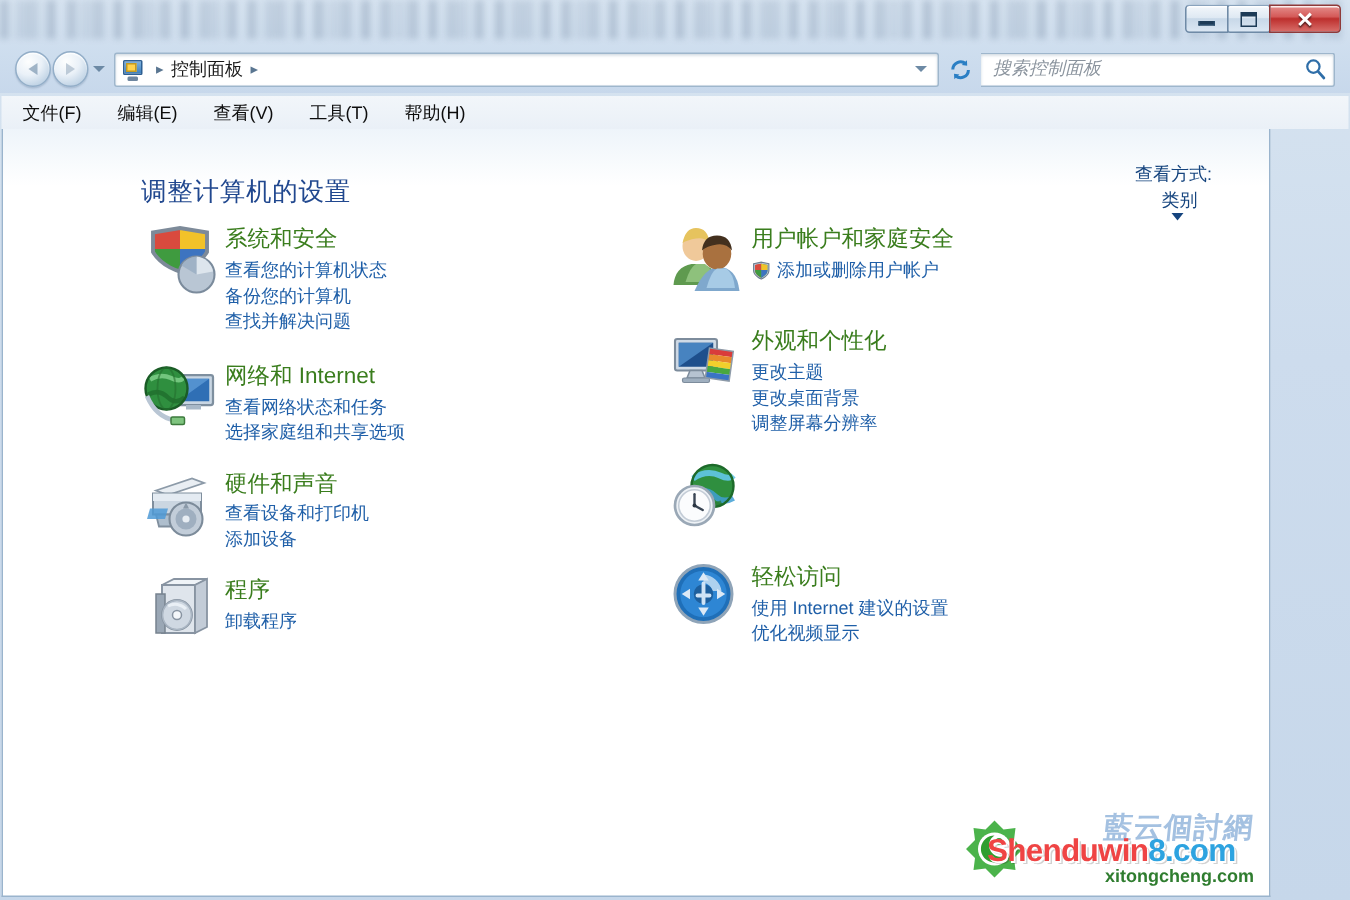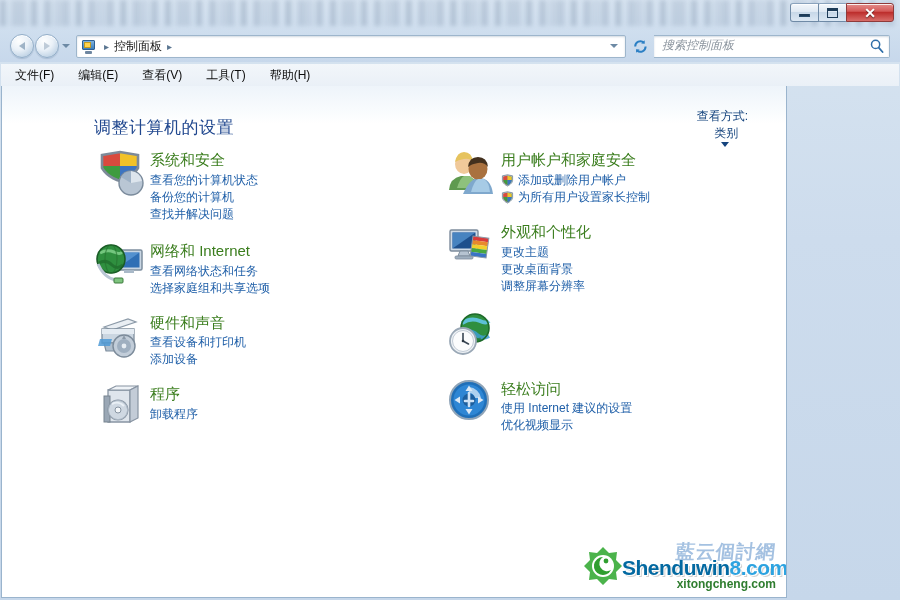--- a/index.html
+++ b/index.html
@@ -153,21 +153,21 @@
     display:flex; align-items:center; padding-left:14px;
     background: linear-gradient(180deg,#f2f6fa 0%, #eaf0f7 100%);
     z-index: 18;
   }
   .menuitem {
     font-size:12px; color:#0d0d0d; margin-right:24px; white-space:nowrap; line-height:1;
   }
 
   
   .content {
-    position:absolute; left:1px; top:86px; width:786px; height:512px;
+    position:absolute; left:1px; top:86px; width:846px; height:512px;
     background:#ffffff;
     border-left:1px solid #9ab4cd; border-right:1px solid #9ab4cd; border-bottom:1px solid #9ab4cd;
     overflow:hidden;
   }
   .content::before {
     content:""; position:absolute; left:0; top:0; width:100%; height:38px;
     background: linear-gradient(180deg,#eef4fa 0%, #f8fbfd 60%, #ffffff 100%);
   }
 
   .headerrow {
@@ -214,21 +214,21 @@
     opacity:.55; letter-spacing:1px; white-space:nowrap;
     transform: skewX(-6deg);
   }
   .wm-main {
     position:absolute; left:16px; top:17px;
     font-size:21px; font-weight:bold; white-space:nowrap;
     color:#2da3e0;
     text-shadow: 1px 1px 0 #ffffff, 2px 2px 0 rgba(0,0,0,.18);
     letter-spacing:-.5px;
   }
-  .wm-main .grn { color:#0369a1;margin-left:24px; }
+  .wm-main .grn { color:#ef4444; }
   .wm-sub {
     position:absolute; right:2px; bottom:0px;
     font-size:12px; font-weight:bold; color:#2f7d2f; white-space:nowrap;
     text-shadow: 1px 1px 0 rgba(255,255,255,.8);
   }
   .wm-logo {
     position:absolute; left:0px; top:6px; width:42px; height:42px;
   }
 </style>
 </head>
@@ -437,32 +437,20 @@
             <svg class="uac" viewBox="0 0 14 14">
               <path d="M1.5 2 L7 .8 L12.5 2 L12.5 7 C12.5 10.4 7 13 7 13 C7 13 1.5 10.4 1.5 7 Z" fill="#b8c4d2" stroke="#6f7f90" stroke-width=".8"></path>
               <path d="M2.6 2.9 L7 2 L7 12 C7 12 2.6 9.8 2.6 7z" fill="#d94a3e"></path>
               <path d="M7 2 L11.4 2.9 L11.4 7 C11.4 9.8 7 12 7 12z" fill="#3f9b3f"></path>
               <path d="M2.6 2.9 L7 2 L7 6.5 L2.6 6.5z" fill="#d94a3e"></path>
               <path d="M7 2 L11.4 2.9 L11.4 6.5 L7 6.5z" fill="#f2c229"></path>
               <path d="M2.6 6.5 L7 6.5 L7 12 C7 12 2.6 9.8 2.6 7z" fill="#3f9b3f"></path>
               <path d="M7 6.5 L11.4 6.5 L11.4 7 C11.4 9.8 7 12 7 12z" fill="#3d74c0"></path>
             </svg>
             <span>添加或删除用户帐户</span>
-          </div>
-          <div class="sublink">
-            <svg class="uac" viewBox="0 0 14 14">
-              <path d="M1.5 2 L7 .8 L12.5 2 L12.5 7 C12.5 10.4 7 13 7 13 C7 13 1.5 10.4 1.5 7 Z" fill="#b8c4d2" stroke="#6f7f90" stroke-width=".8"></path>
-              <path d="M2.6 2.9 L7 2 L7 12 C7 12 2.6 9.8 2.6 7z" fill="#d94a3e"></path>
-              <path d="M7 2 L11.4 2.9 L11.4 7 C11.4 9.8 7 12 7 12z" fill="#3f9b3f"></path>
-              <path d="M2.6 2.9 L7 2 L7 6.5 L2.6 6.5z" fill="#d94a3e"></path>
-              <path d="M7 2 L11.4 2.9 L11.4 6.5 L7 6.5z" fill="#f2c229"></path>
-              <path d="M2.6 6.5 L7 6.5 L7 12 C7 12 2.6 9.8 2.6 7z" fill="#3f9b3f"></path>
-              <path d="M7 6.5 L11.4 6.5 L11.4 7 C11.4 9.8 7 12 7 12z" fill="#3d74c0"></path>
-            </svg>
-            <span>为所有用户设置家长控制</span>
           </div>
         </div>
       </div>
 
       <div class="cat" style="margin-bottom:16px;">
         <div class="cat-icon">
           <svg width="52" height="48" viewBox="0 0 52 48">
             <rect x="5" y="8" width="28" height="21" rx="1.5" fill="#cfdae6" stroke="#7d8c9c" stroke-width="1.4"></rect>
             <rect x="7.5" y="10.5" width="23" height="16" fill="#1e4f8c"></rect>
             <path d="M7.5 10.5 L30.5 10.5 L7.5 26.5 Z" fill="#4f8cc9" opacity=".85"></path>

